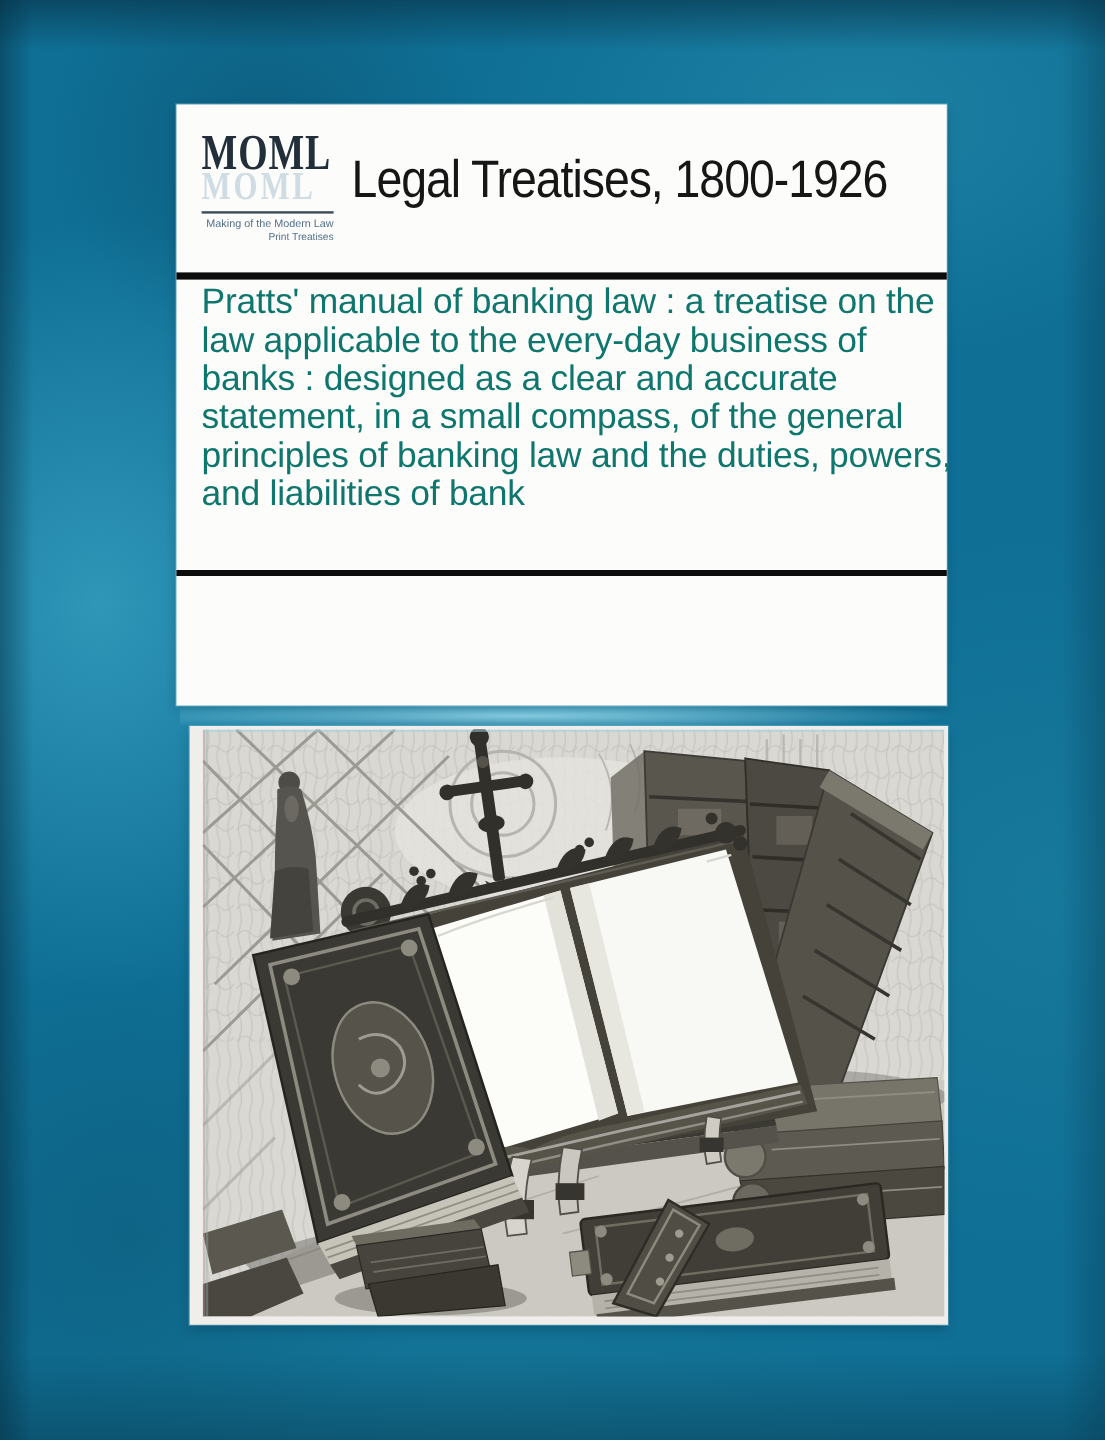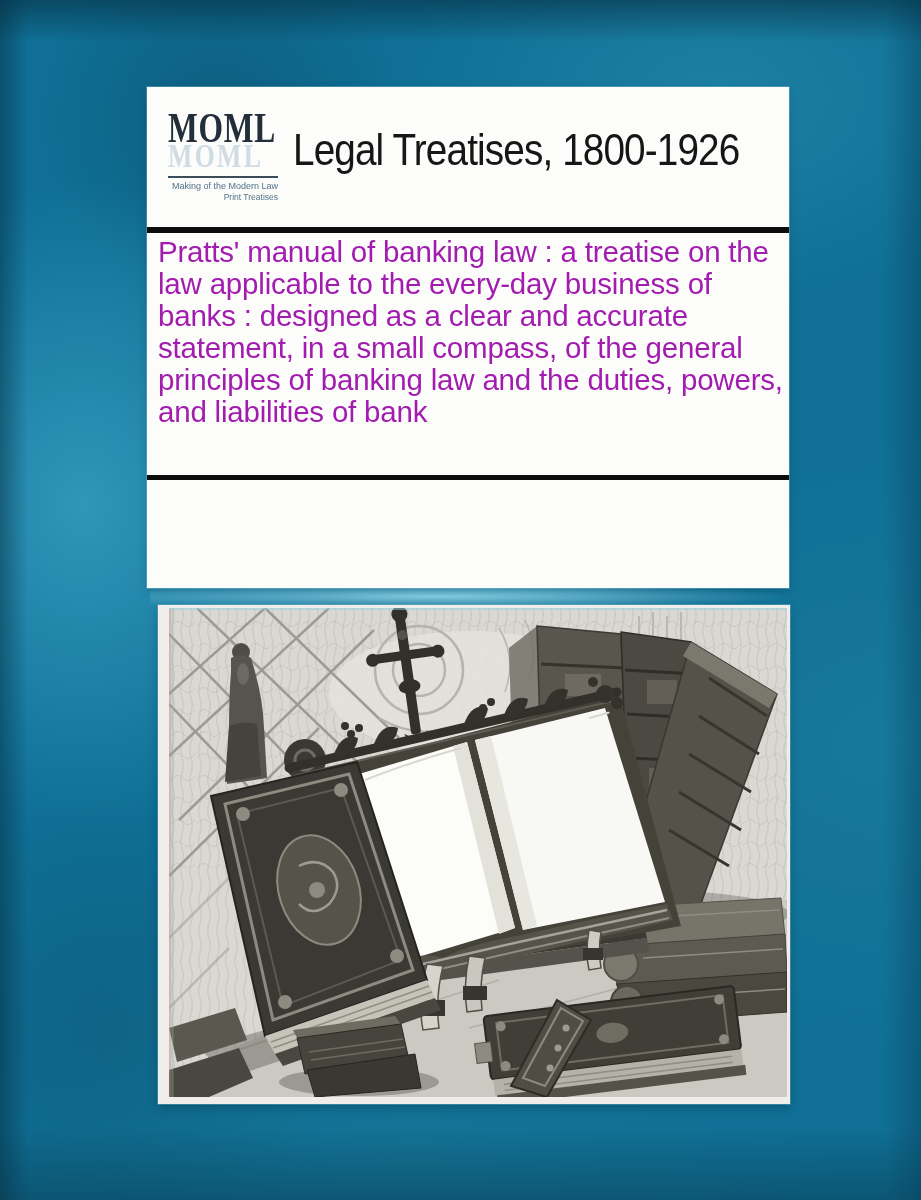--- a/index.html
+++ b/index.html
@@ -52,22 +52,22 @@
     position:absolute;left:146px;top:39px;
     font-size:44px;line-height:1.1;color:#161616;letter-spacing:-1px;
     transform:scaleX(.88);transform-origin:left top;white-space:nowrap;
   }
 
   .rule{position:absolute;left:0;width:642px;background:#0c0c0c;}
   .rule-1{top:140px;height:6px;}
   .rule-2{top:388px;height:5px;}
 
   .book-title{
-    position:absolute;left:11px;top:149px;width:626px;
-    font-size:29.5px;line-height:32px;letter-spacing:-.2px;color:#a21caf;
+    position:absolute;left:21px;top:149px;width:626px;
+    font-size:29.5px;line-height:32px;letter-spacing:-.2px;color:#0f766e;
   }
 
   
   .illo-panel{
     position:absolute;left:158px;top:605px;width:632px;height:499px;
     background:#efeeea;
     box-shadow:0 0 0 1px rgba(150,210,230,.3), 0 4px 9px rgba(0,40,60,.3);
   }
   .illo-panel svg{position:absolute;left:11px;top:3px;}
 </style>

